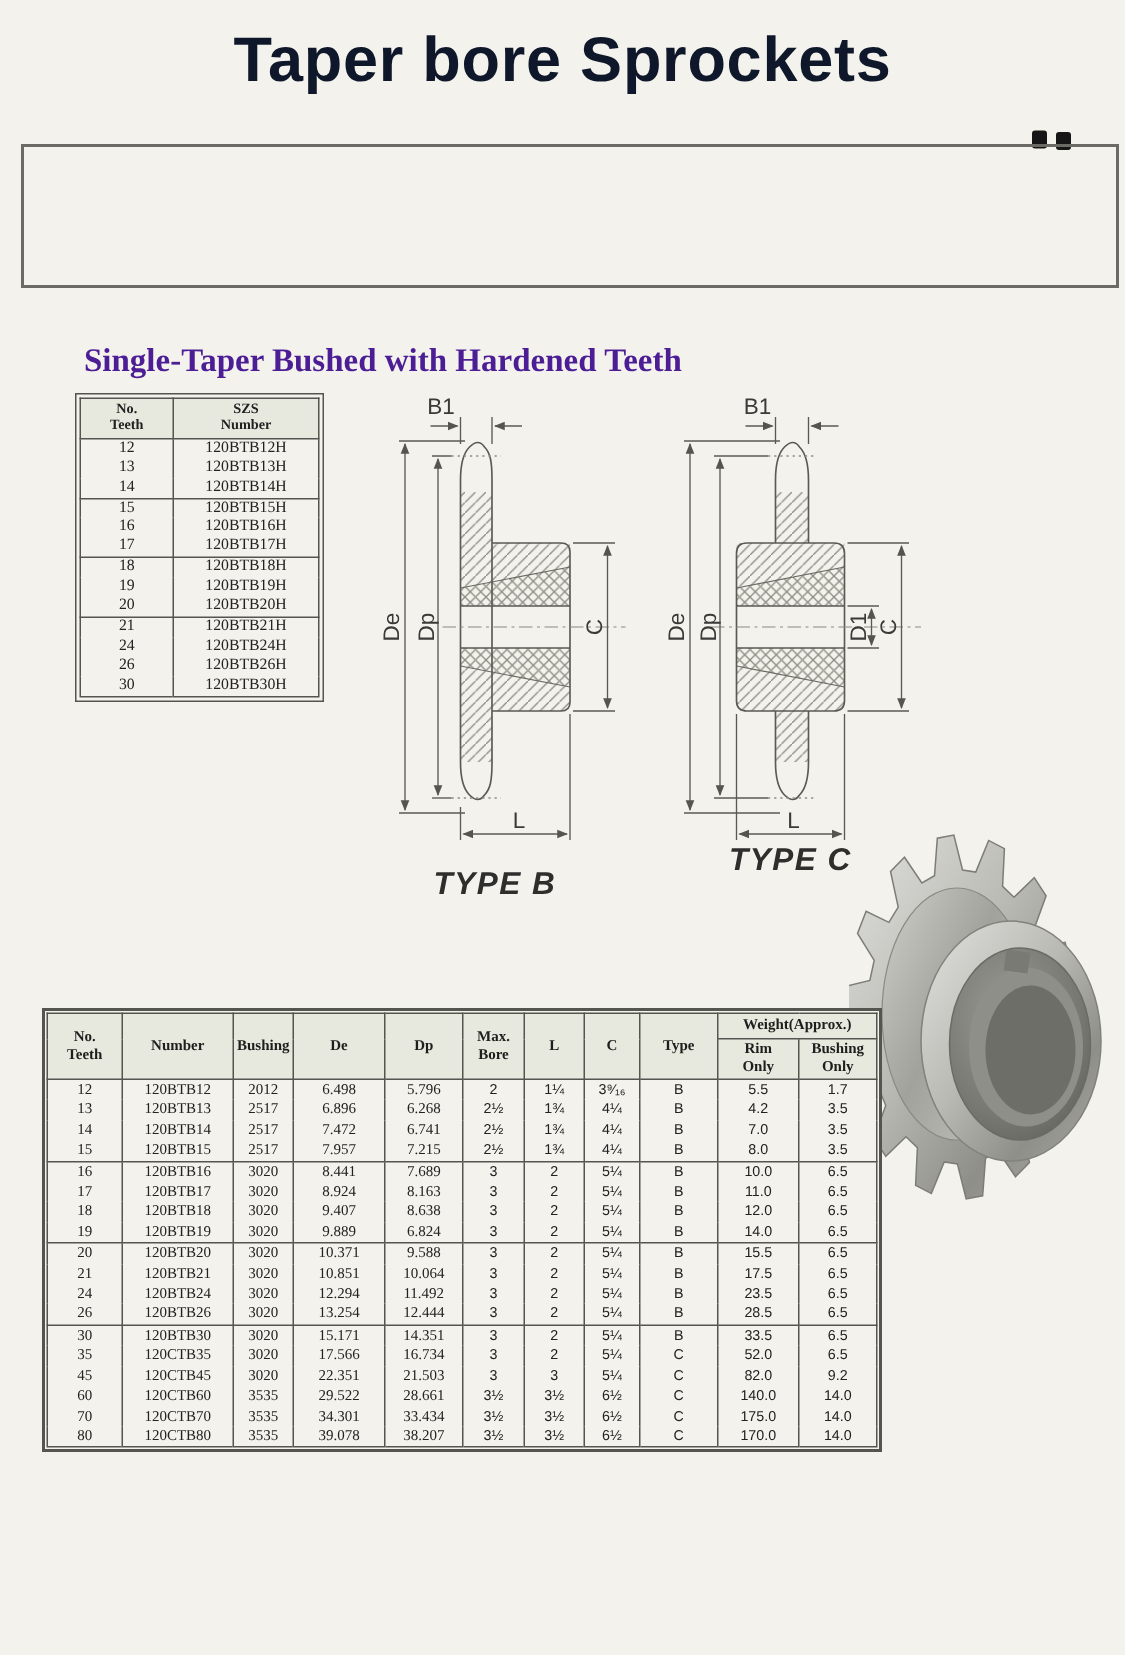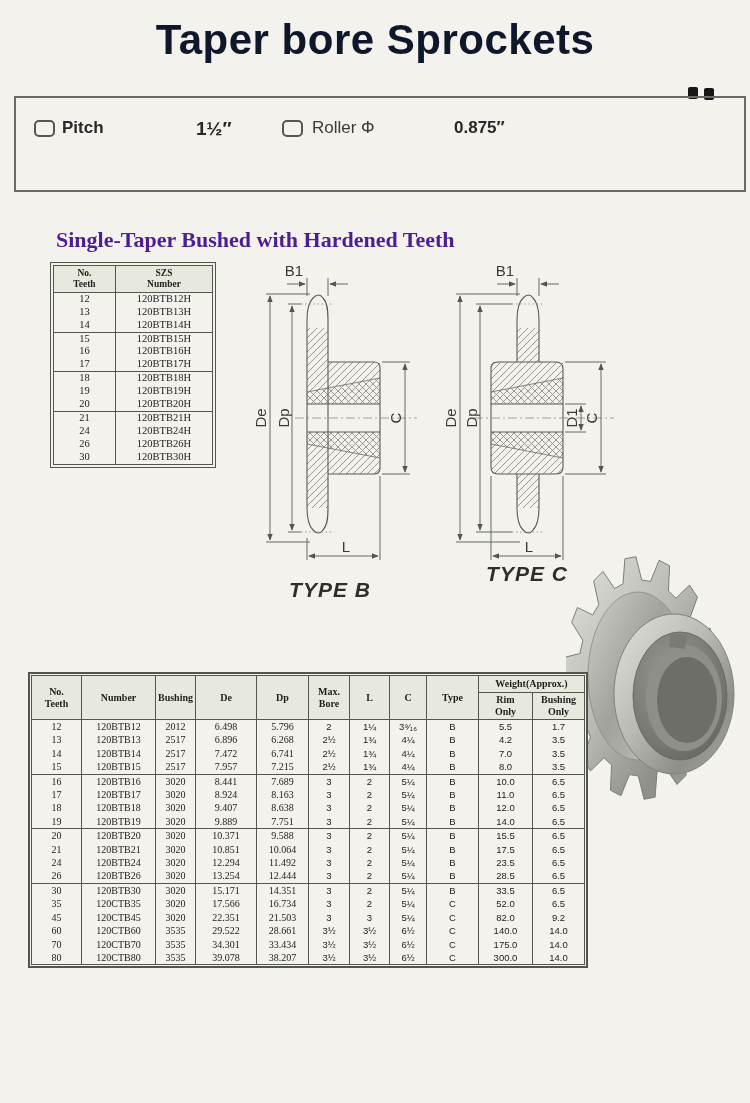--- a/index.html
+++ b/index.html
@@ -59,28 +59,20 @@
   .type-caption{font-size:21px;font-weight:bold;font-style:italic;color:#2e2e2c;
                 text-align:center;letter-spacing:1px;}
 </style>
 </head>
 <body>
 
 <div id="page-title" class="abs">Taper bore Sprockets</div>
 <div id="page-mark" class="abs"></div>
 
 <div id="spec-box" class="abs">
-  <div class="spec-row" style="top:20px;">
-    <span class="checkbox" style="left:18px;"></span>
-    <span class="spec-label" style="left:46px;top:0;">Pitch</span>
-    <span class="spec-value" style="left:180px;top:0;font-size:19px;">1½″</span>
-    <span class="checkbox" style="left:266px;"></span>
-    <span class="spec-label light" style="left:296px;top:0;">Roller Φ</span>
-    <span class="spec-value" style="left:438px;top:0;">0.875″</span>
-  </div>
 </div>
 
 <div id="heading-1" class="abs">Single-Taper Bushed with Hardened Teeth</div>
 
 <div id="small-table-wrap" class="abs">
   <table>
     <colgroup>
         <col style="width:62px;">
         <col>
       </colgroup>
@@ -409,21 +401,21 @@
           <td>5¼</td>
           <td>B</td>
           <td>12.0</td>
           <td>6.5</td>
         </tr>
         <tr class="group-end">
           <td>19</td>
           <td>120BTB19</td>
           <td>3020</td>
           <td>9.889</td>
-          <td>7.751</td>
+          <td>6.824</td>
           <td>3</td>
           <td>2</td>
           <td>5¼</td>
           <td>B</td>
           <td>14.0</td>
           <td>6.5</td>
         </tr>
         <tr>
           <td>20</td>
           <td>120BTB20</td>
@@ -544,18 +536,18 @@
         <tr>
           <td>80</td>
           <td>120CTB80</td>
           <td>3535</td>
           <td>39.078</td>
           <td>38.207</td>
           <td>3½</td>
           <td>3½</td>
           <td>6½</td>
           <td>C</td>
-          <td>300.0</td>
+          <td>170.0</td>
           <td>14.0</td>
         </tr>
       </tbody>
   </table>
 </div>
 
 </body></html>

